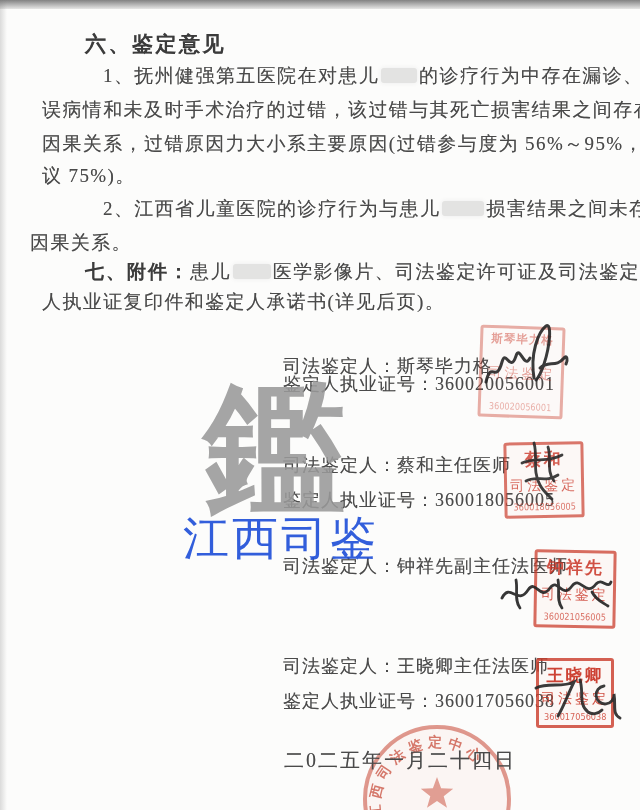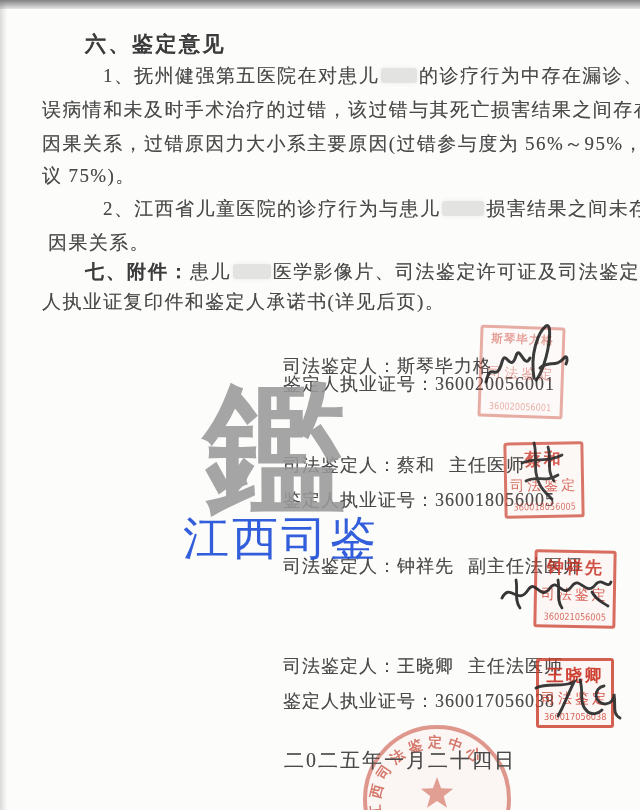--- a/index.html
+++ b/index.html
@@ -18,21 +18,21 @@
   .ln{position:absolute;font-size:19px;letter-spacing:1.4px;white-space:nowrap;
     color:#4a4a4a;z-index:1;text-shadow:0 0 .5px rgba(90,90,90,.55);}
   .hd{font-weight:bold;color:#3b3b3b;letter-spacing:2.5px;font-size:21px;}
   .hd-inline{font-weight:bold;color:#3b3b3b;letter-spacing:2px;}
   .redact{display:inline-block;width:36px;height:15px;background:#e3e3e2;
     border-radius:3px;vertical-align:-1px;box-shadow:0 0 5px #ececec;margin:0 2px;}
 
   
   .sigline{position:absolute;left:283px;font-size:18px;letter-spacing:1px;
     white-space:nowrap;color:#4a4a4a;z-index:1;text-shadow:0 0 .5px rgba(90,90,90,.5);}
-  .sigline .title{margin-left:14px;}
+  .sigline .title{}
 
   
   .wm-glyph{position:absolute;left:204px;top:376px;font-size:142px;line-height:1;
     font-weight:bold;color:#9a9a9a;opacity:.88;z-index:2;
     font-family:"DejaVu Serif","Liberation Serif",serif;}
   .wm-caption{position:absolute;left:183px;top:508px;font-size:46px;letter-spacing:3px;
     color:#1d4ed8;opacity:.9;z-index:2;white-space:nowrap;}
 
   
   .stamp{position:absolute;z-index:3;border:3px solid rgba(201,57,41,.8);
@@ -65,21 +65,21 @@
   <div class="ln" style="left:103px;top:63px;">
     <span>1、抚州健强第五医院在对患儿</span><span class="redact"></span><span>的诊疗行为中存在漏诊、延</span>
   </div>
   <div class="ln" style="left:42px;top:97px;">误病情和未及时手术治疗的过错，该过错与其死亡损害结果之间存在</div>
   <div class="ln" style="left:42px;top:131px;">因果关系，过错原因力大小系主要原因(过错参与度为 56%～95%，建</div>
   <div class="ln" style="left:42px;top:163px;text-align:center;">议 75%)。</div>
 
   <div class="ln" style="left:103px;top:196px;">
     <span>2、江西省儿童医院的诊疗行为与患儿</span><span class="redact" style="width:42px;"></span><span>损害结果之间未存在</span>
   </div>
-  <div class="ln" style="left:48px;top:230px;">因果关系。</div>
+  <div class="ln" style="left:30px;top:230px;">因果关系。</div>
 
   <div class="ln" style="left:42px;top:289px;">人执业证复印件和鉴定人承诺书(详见后页)。</div>
   <div class="ln" style="left:85px;top:259px;">
     <span class="hd-inline">七、附件：</span><span>患儿</span><span class="redact" style="width:38px;"></span><span>医学影像片、司法鉴定许可证及司法鉴定</span>
   </div>
 
   <div class="wm-glyph">鑑</div>
   <div class="wm-caption">江西司鉴</div>
 
   <div class="sigline" style="top:354px;">

